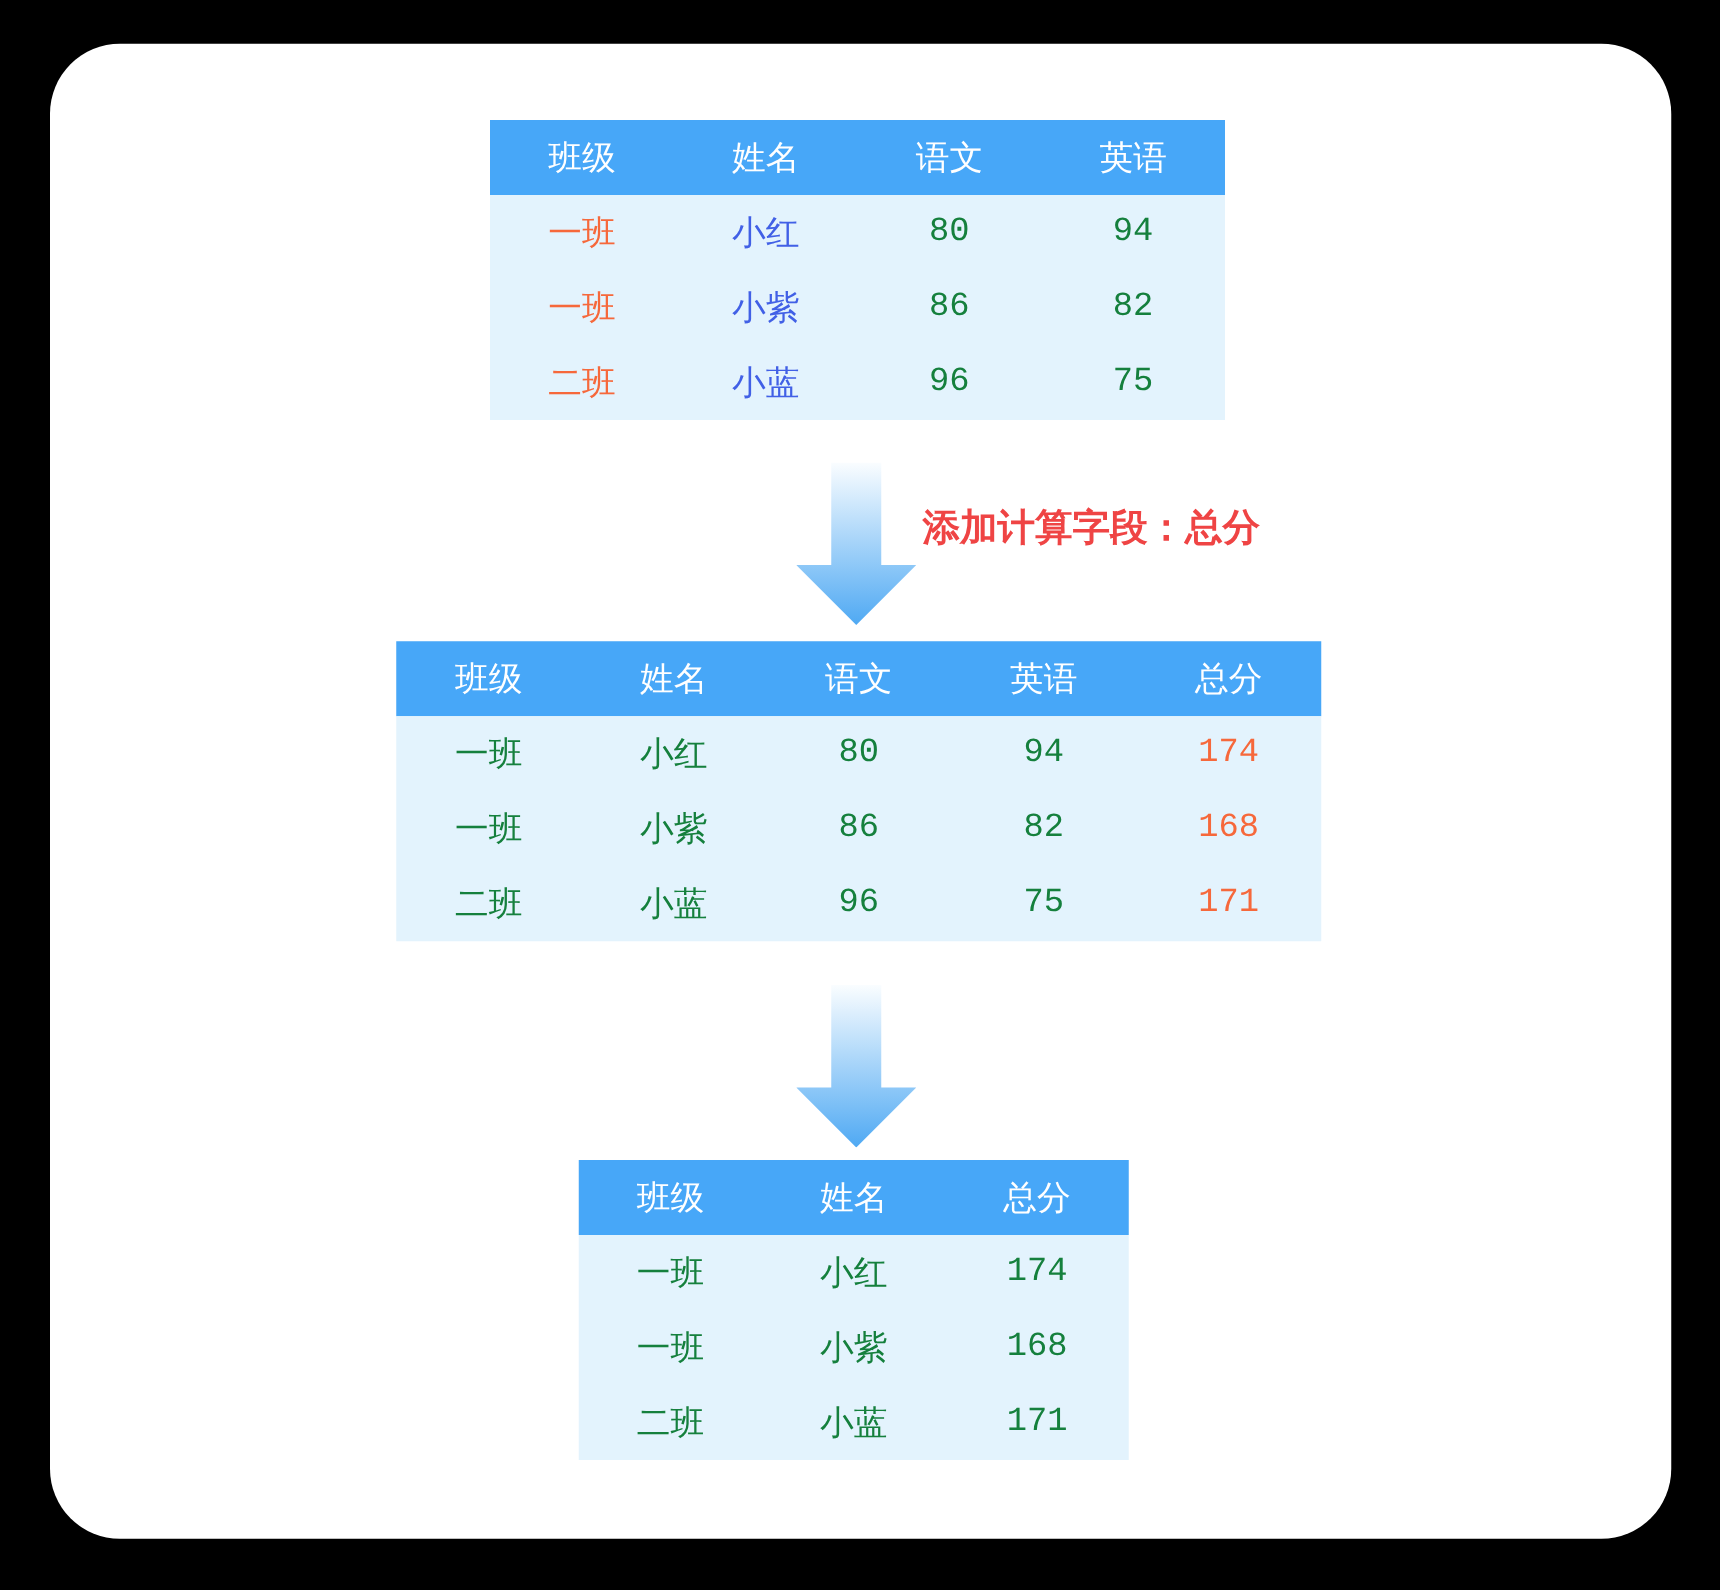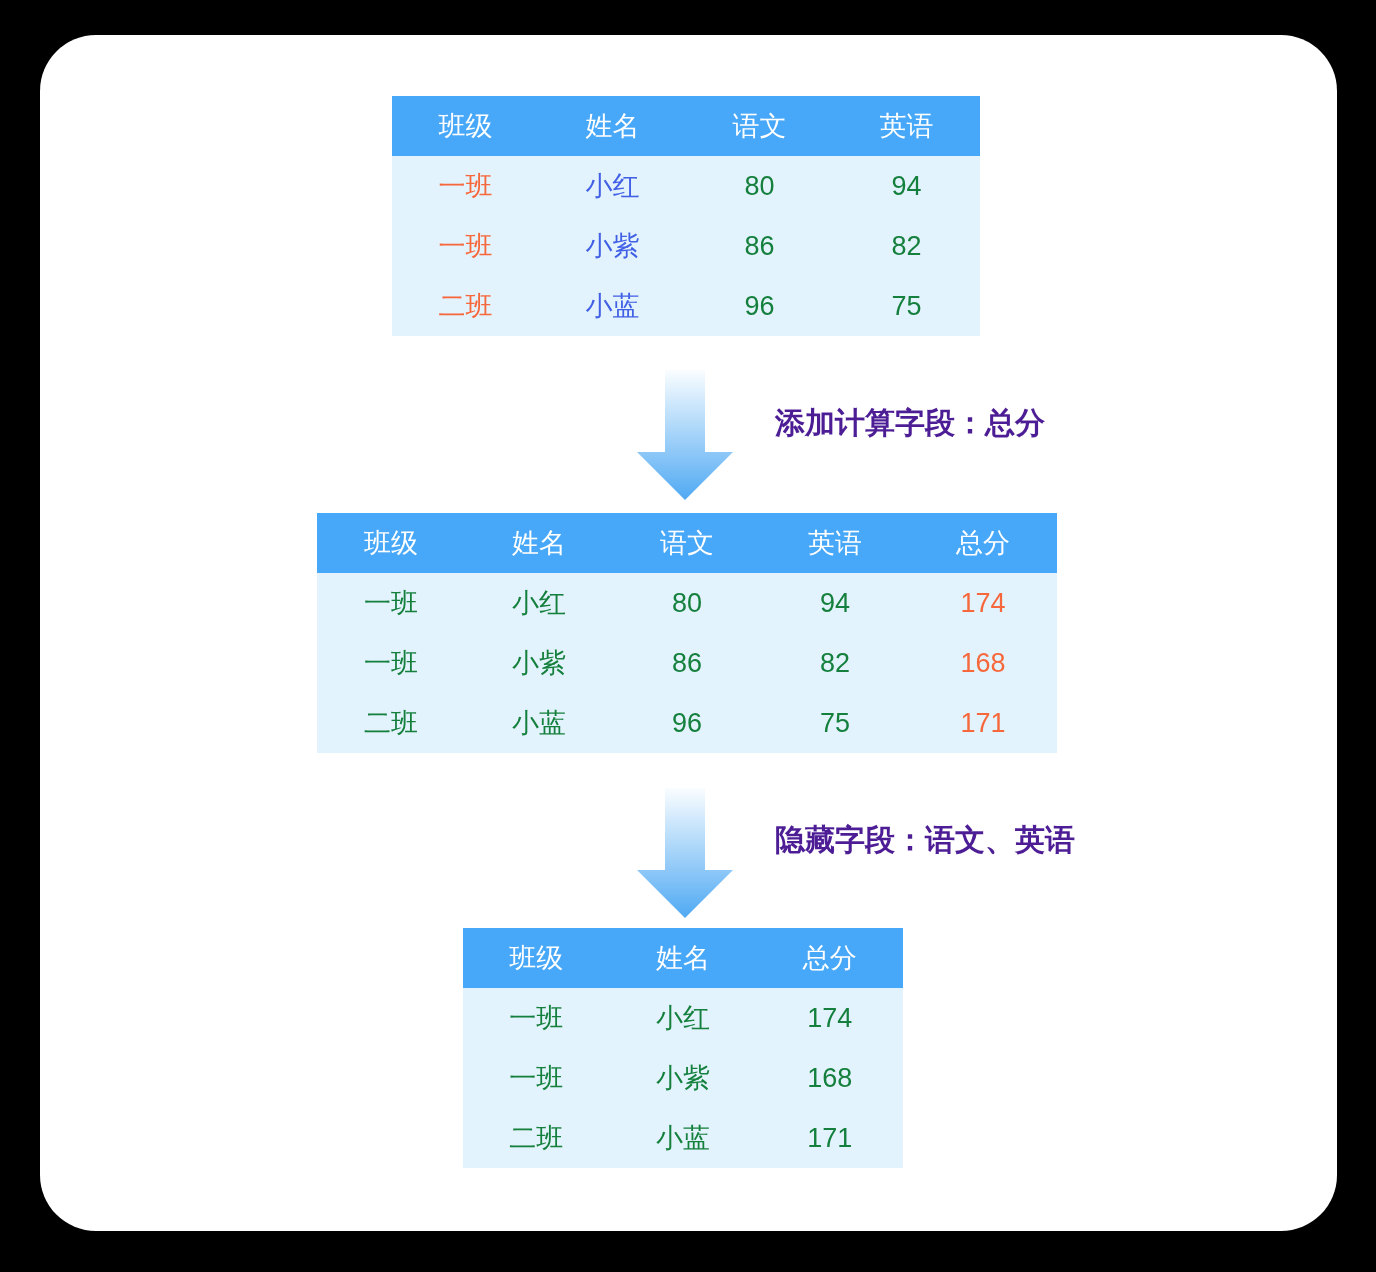--- a/index.html
+++ b/index.html
@@ -24,35 +24,36 @@
   }
   .tbody{
     height:180px;background:#e3f3fd;
     display:flex;flex-direction:column;
     font-size:27px;color:#3d3d3d;
   }
   .trow{flex:1;display:flex;align-items:stretch;}
   .cell{
     flex:1;display:flex;align-items:center;justify-content:center;
     white-space:nowrap;
+    font-family:Liberation Mono, monospace;
   }
   .c-orange{color:#f6683b;}
   .c-blue{color:#4160e6;}
   .c-dark{color:#15803d;}
   #table-source{left:352px;top:61px;width:588px;}
   #table-with-total{left:277px;top:478px;width:740px;}
   #table-hidden{left:423px;top:893px;width:440px;}
   
   .arrow{position:absolute;width:96px;height:130px;}
   #arrow-1{left:597px;top:335px;}
   #arrow-2{left:597px;top:753px;}
   
   .step-label{
-    position:absolute;left:735px;
-    font-size:30px;font-weight:600;color:#4c1d95;
+    position:absolute;left:698px;
+    font-size:30px;font-weight:600;color:#ef4444;
     line-height:36px;white-space:nowrap;
   }
   #step-label-1{top:370px;}
   #step-label-2{top:787px;}
 </style>
 </head>
 <body>
 
 <div class="card">
 
@@ -135,21 +136,20 @@
     <svg width="96" height="130" viewBox="0 0 96 130" aria-hidden="true">
       <defs>
         <linearGradient id="agrad2" x1="0" y1="0" x2="0" y2="1">
           <stop offset="0" stop-color="#fafdff"></stop>
           <stop offset="1" stop-color="#4fa9f3"></stop>
         </linearGradient>
       </defs>
       <path d="M28 0 H68 V82 H96 L48 130 L0 82 H28 Z" fill="url(#agrad2)"></path>
     </svg>
   </div>
-  <div class="step-label" id="step-label-2">隐藏字段：语文、英语</div>
 
   <div class="dtable" id="table-hidden">
     <div class="thead">
       <div class="cell">班级</div>
       <div class="cell">姓名</div>
       <div class="cell">总分</div>
     </div>
     <div class="tbody">
       <div class="trow">
         <div class="cell c-dark">一班</div>

